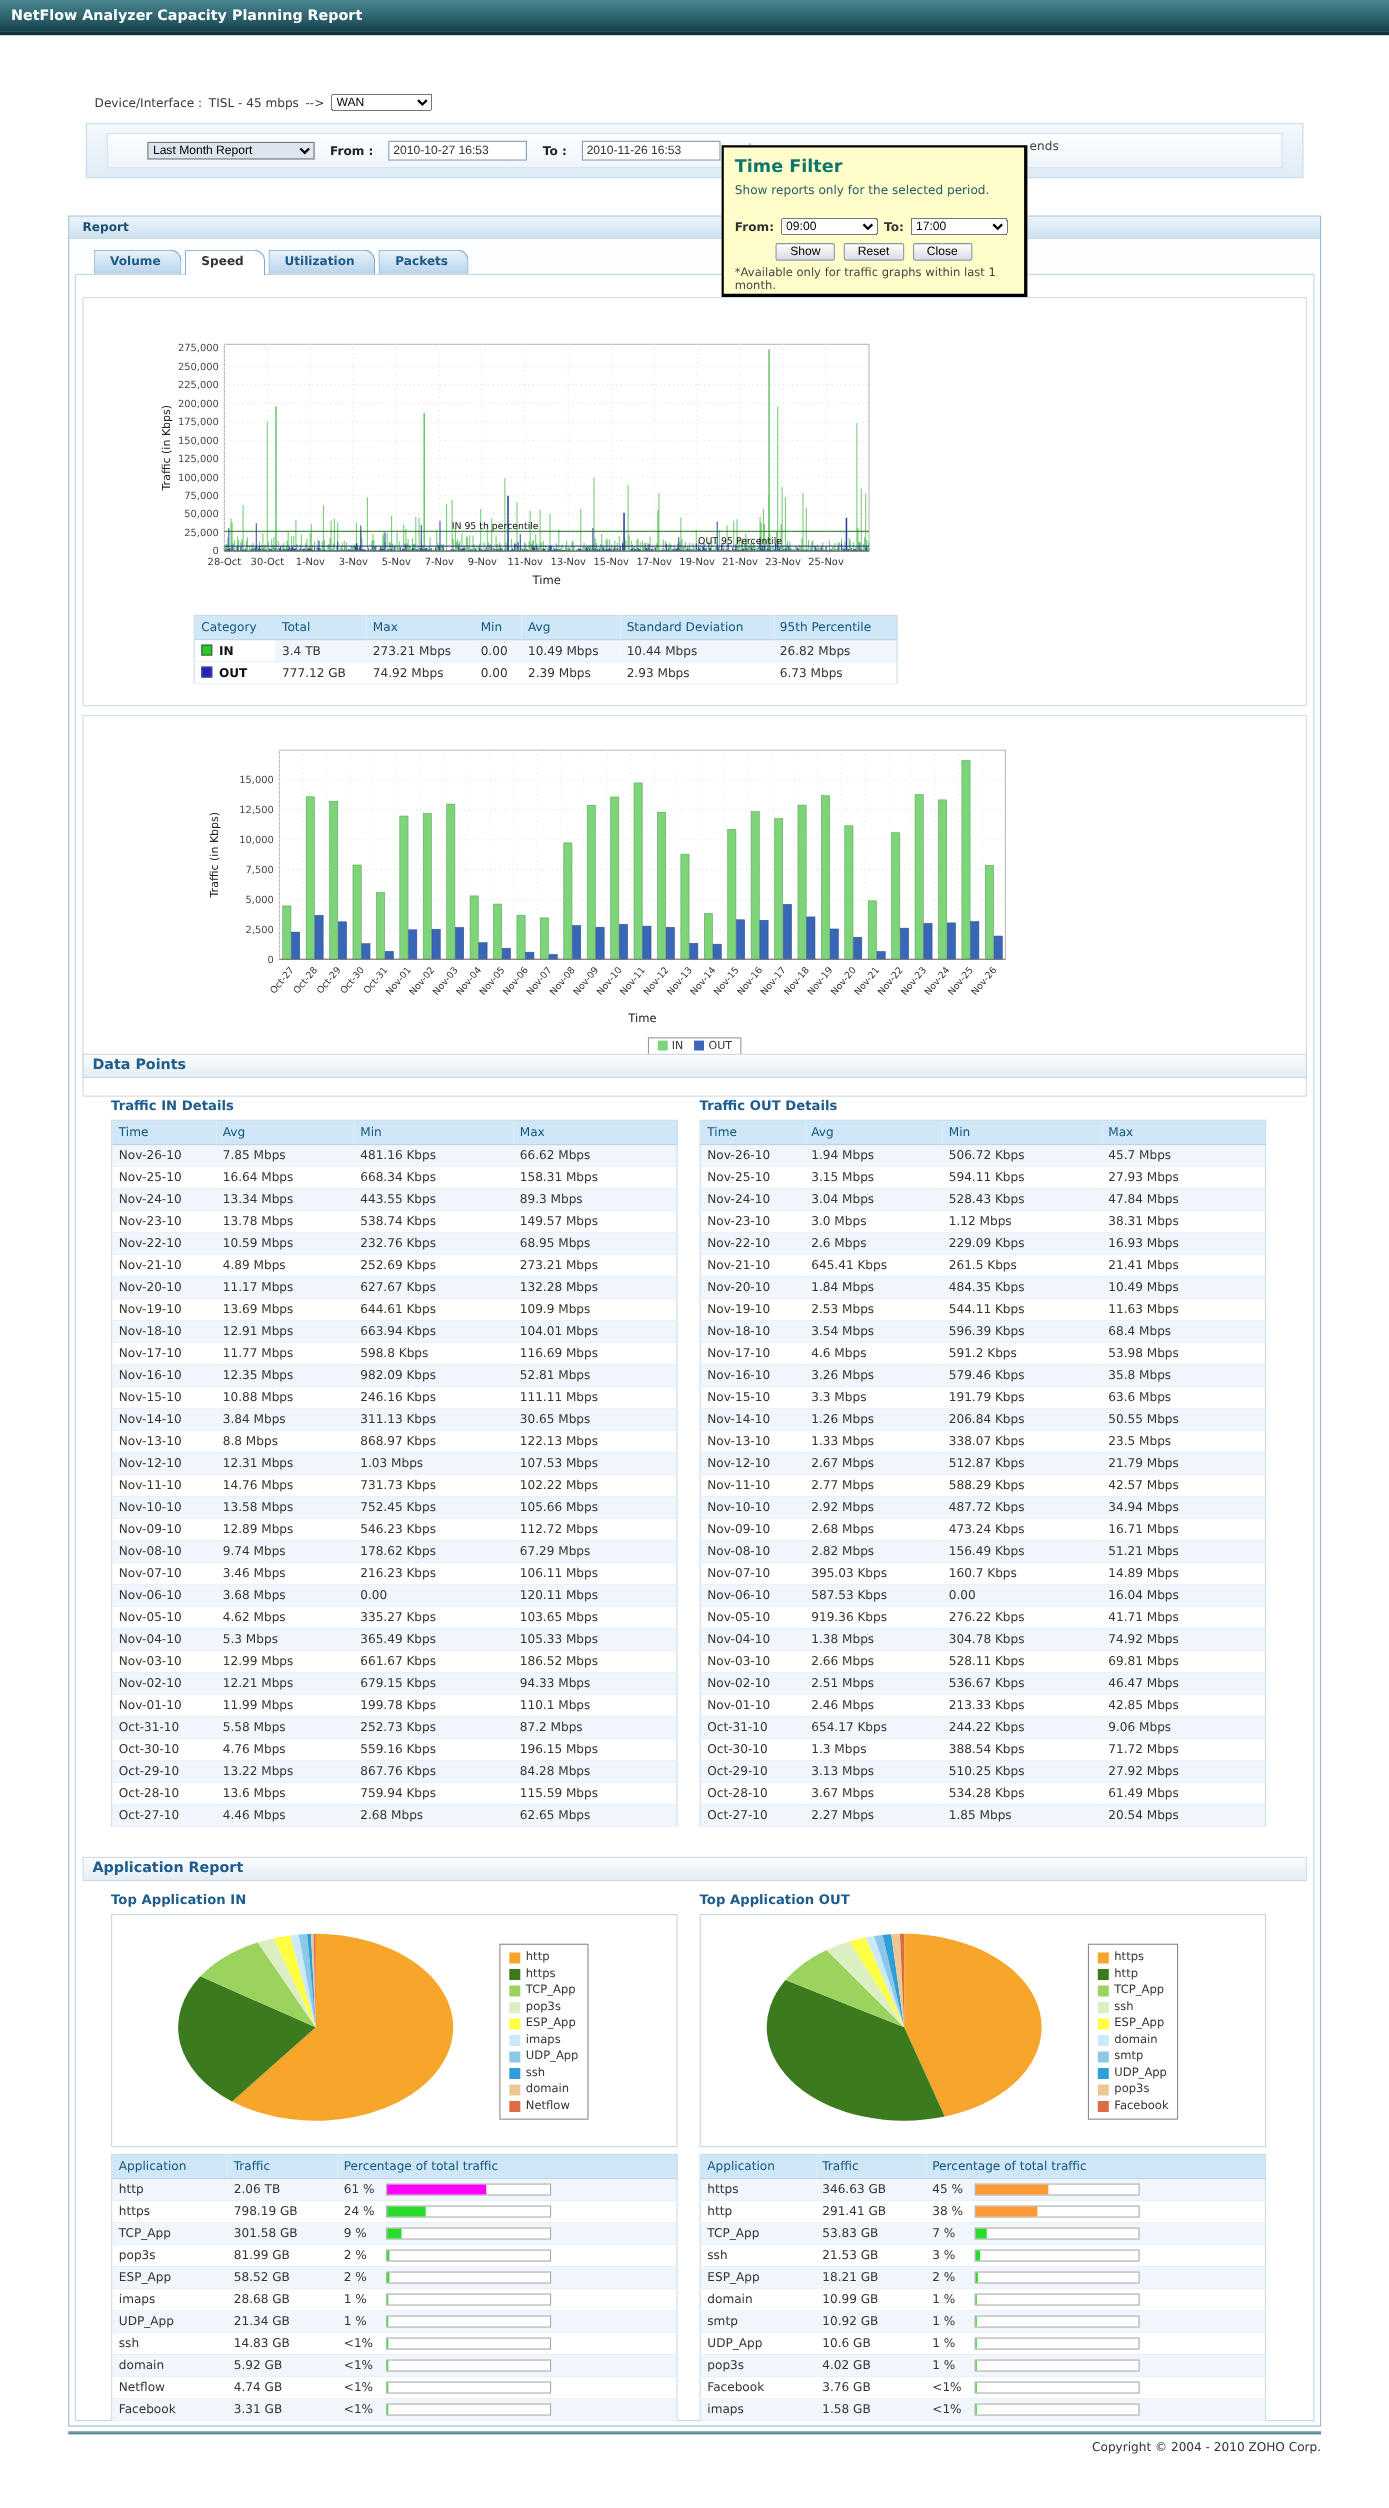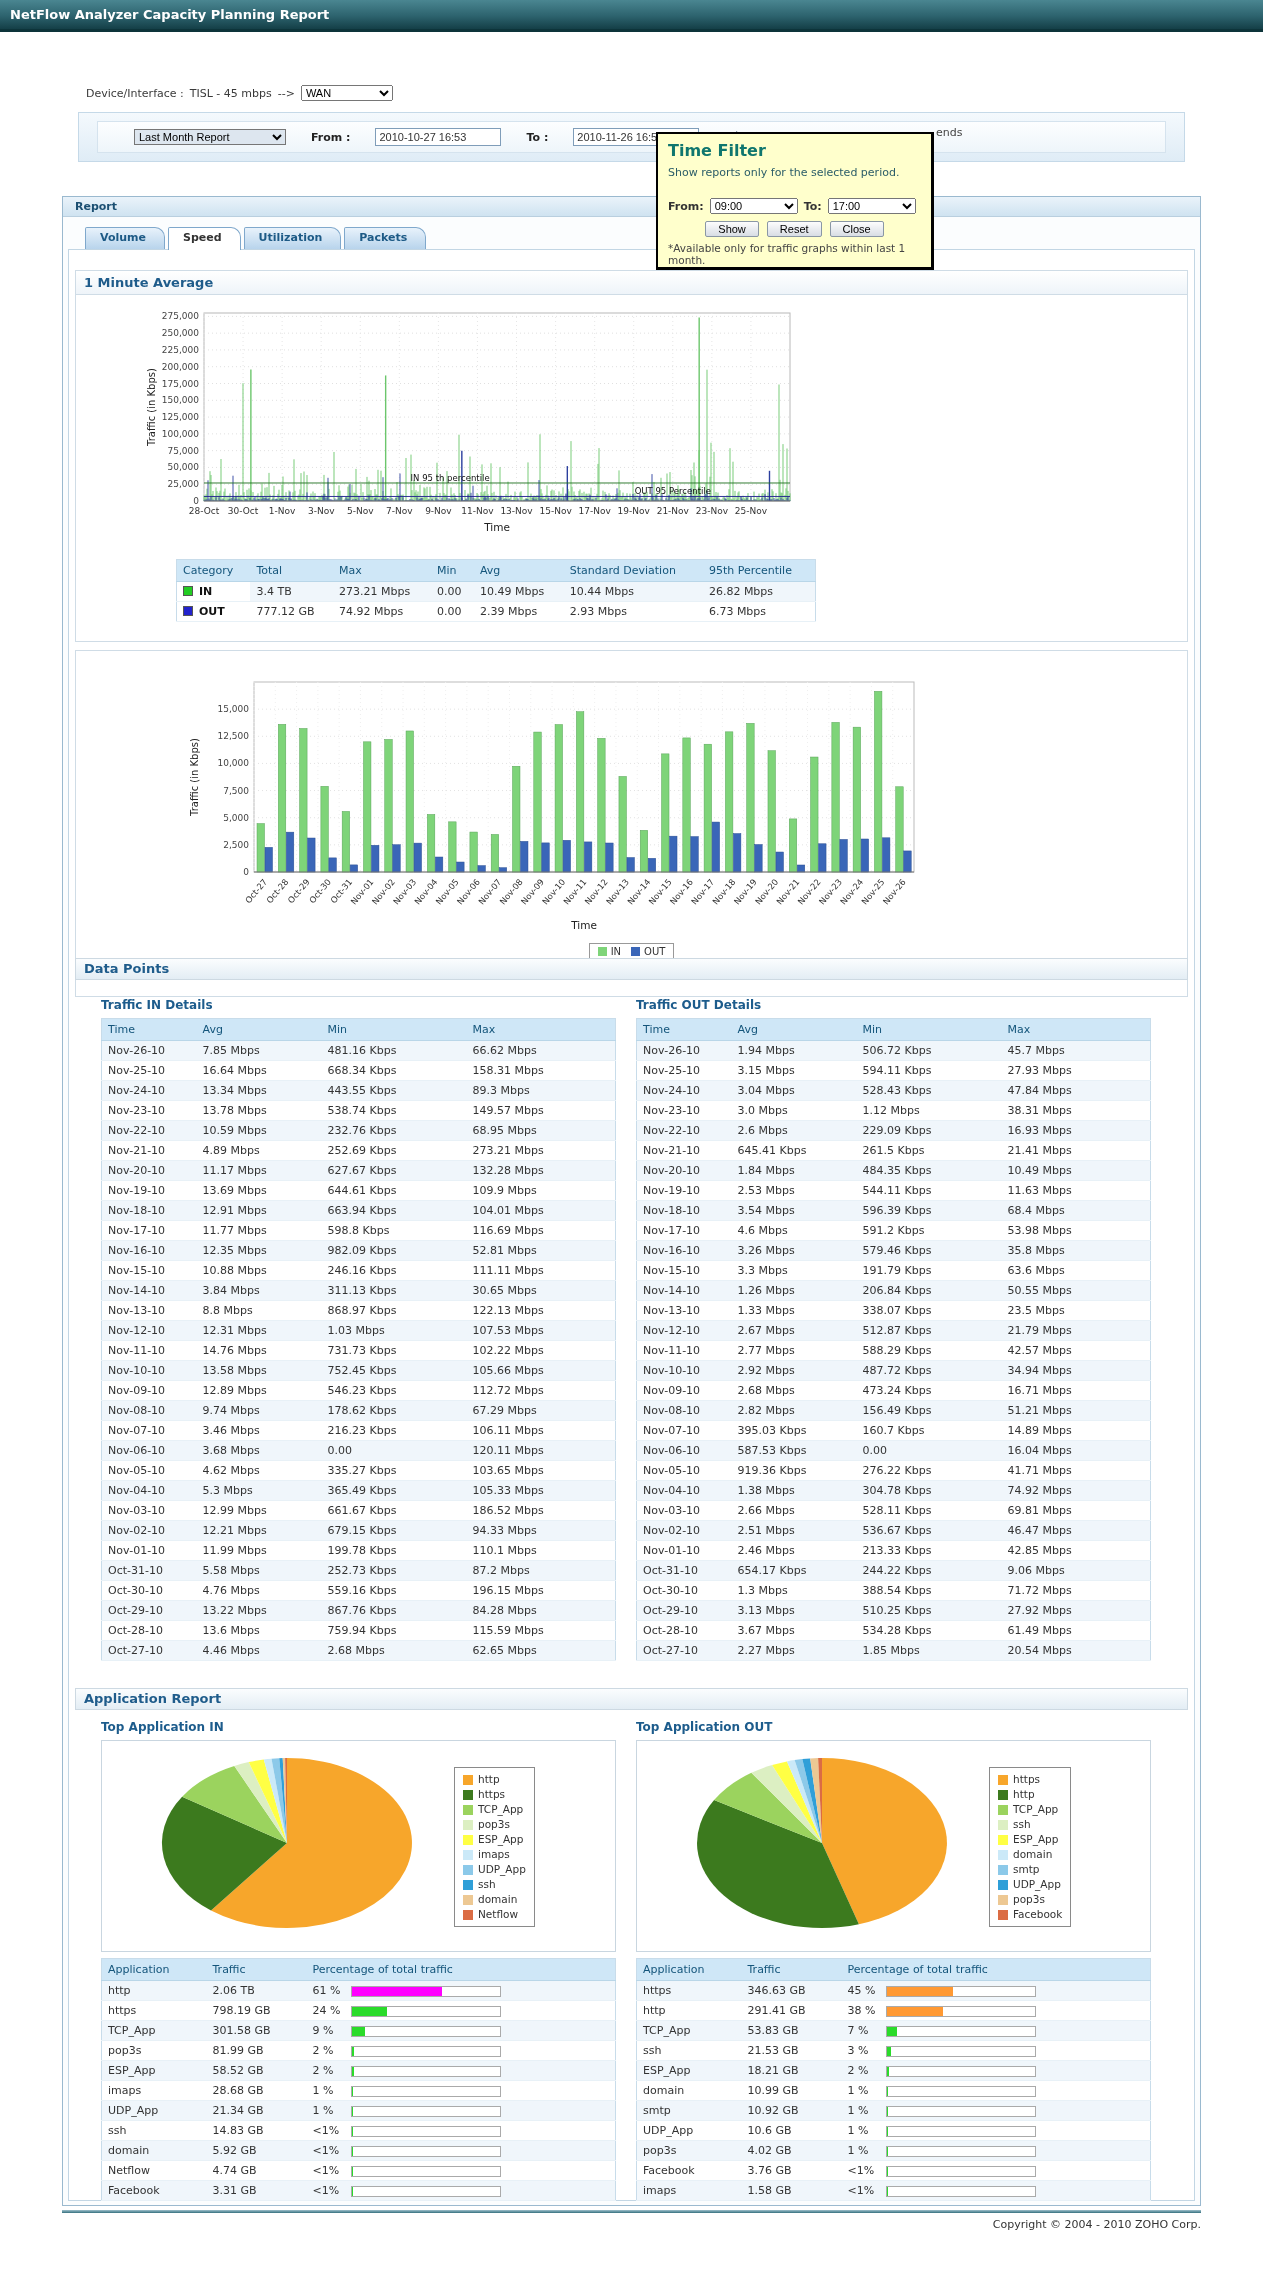--- a/index.html
+++ b/index.html
@@ -10,21 +10,21 @@
     background:linear-gradient(180deg,#4a8691 0%,#2d636e 55%,#143f47 100%);
     border-bottom:3px solid #0d343a; color:#fff; font-size:13px; font-weight:bold; line-height:30px; padding-left:10px; }
 
   
   .device-row { position:absolute; left:86px; top:82px; height:22px; display:flex; align-items:center; gap:6px; color:#3a3a3a; font-size:11px; }
   .device-row select { width:92px; font-size:11px; }
 
   
   .toolbar { position:absolute; left:78px; top:112px; width:1107px; height:50px;
     background:linear-gradient(180deg,#f4f9fd,#dfecf6); border:1px solid #c5d9e8; }
-  .toolbar-inner { position:absolute; left:18px; top:8px; right:18px; bottom:8px; background:linear-gradient(180deg,#fdfeff,#eef5fa); border:1px solid #d5e3ee; display:flex; align-items:center; padding-left:36px; gap:25px; }
+  .toolbar-inner { position:absolute; left:18px; top:8px; right:18px; bottom:8px; background:linear-gradient(180deg,#fdfeff,#eef5fa); border:1px solid #d5e3ee; display:flex; align-items:center; padding-left:36px; gap:14px; }
   .toolbar select { width:152px; font-size:11px; background:#dde6ef; }
   .toolbar label { font-weight:bold; color:#222; }
   .toolbar input { width:126px; font-size:11px; border:1px solid #7f9db9; padding:2px 3px; color:#333; }
   .tb-sep { color:#8a9bb0; font-size:14px; margin-left:10px; }
   .trends-partial { position:absolute; left:857px; top:13px; color:#444; text-decoration:none; }
 
   
   .time-filter { position:absolute; left:656px; top:132px; width:278px; height:138px;
     background:#ffffcc; border:2px solid #000; border-right-width:3px; border-bottom-width:3px; z-index:50; padding:7px 10px; }
   .tf-title { font-weight:bold; font-size:16px; color:#0f766e; margin-bottom:6px; }
@@ -137,21 +137,20 @@
   <div class="tabs">
     <div class="tab">Volume</div>
     <div class="tab active">Speed</div>
     <div class="tab">Utilization</div>
     <div class="tab">Packets</div>
   </div>
 
   <div class="inner">
 
     <div class="section" style="top:20px; height:372px;">
-      <div class="section-title">1 Minute Average</div>
       <div id="line-chart" style="position:absolute; left:66px; top:30px;"><svg width="690" height="252" xmlns="http://www.w3.org/2000/svg">
             <rect x="62" y="12" width="586" height="188" fill="#ffffff" stroke="#b8b8b8"></rect>
             <line x1="62" x2="648" y1="183.21428571428572" y2="183.21428571428572" stroke="#e0e0e0" stroke-dasharray="1,3"></line>
             <line x1="62" x2="648" y1="166.42857142857144" y2="166.42857142857144" stroke="#e0e0e0" stroke-dasharray="1,3"></line>
             <line x1="62" x2="648" y1="149.64285714285714" y2="149.64285714285714" stroke="#e0e0e0" stroke-dasharray="1,3"></line>
             <line x1="62" x2="648" y1="132.85714285714286" y2="132.85714285714286" stroke="#e0e0e0" stroke-dasharray="1,3"></line>
             <line x1="62" x2="648" y1="116.07142857142857" y2="116.07142857142857" stroke="#e0e0e0" stroke-dasharray="1,3"></line>
             <line x1="62" x2="648" y1="99.28571428571429" y2="99.28571428571429" stroke="#e0e0e0" stroke-dasharray="1,3"></line>
             <line x1="62" x2="648" y1="82.5" y2="82.5" stroke="#e0e0e0" stroke-dasharray="1,3"></line>
             <line x1="62" x2="648" y1="65.71428571428572" y2="65.71428571428572" stroke="#e0e0e0" stroke-dasharray="1,3"></line>

